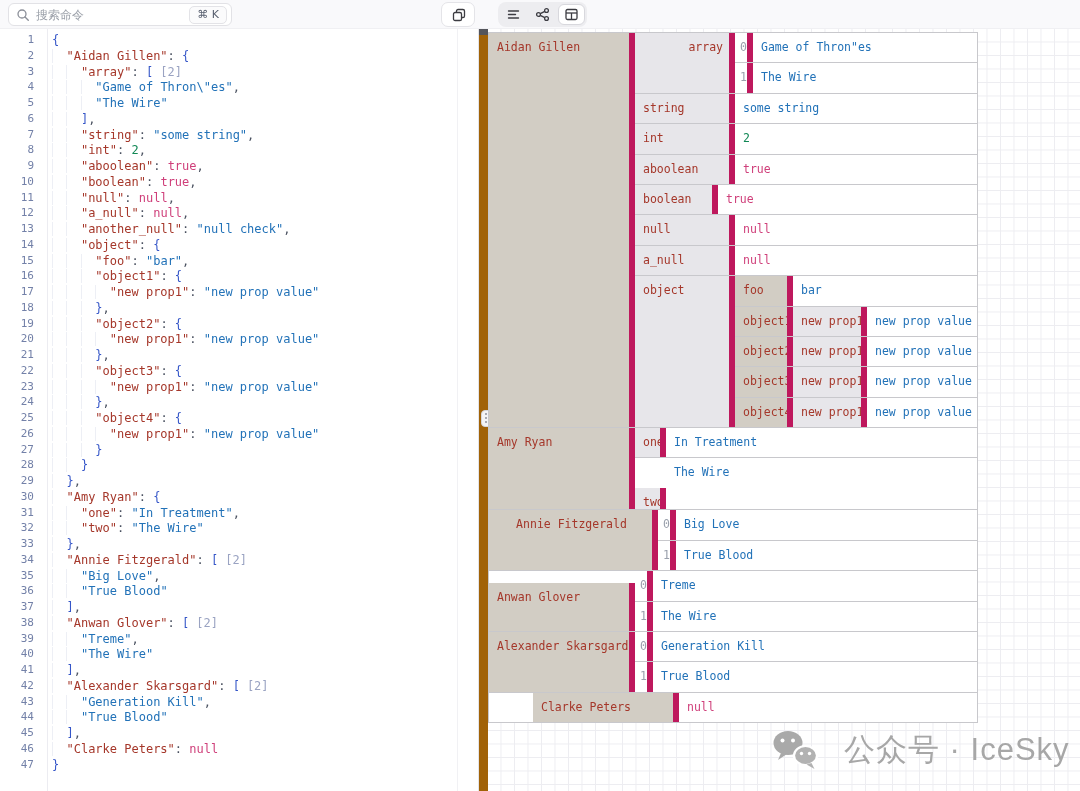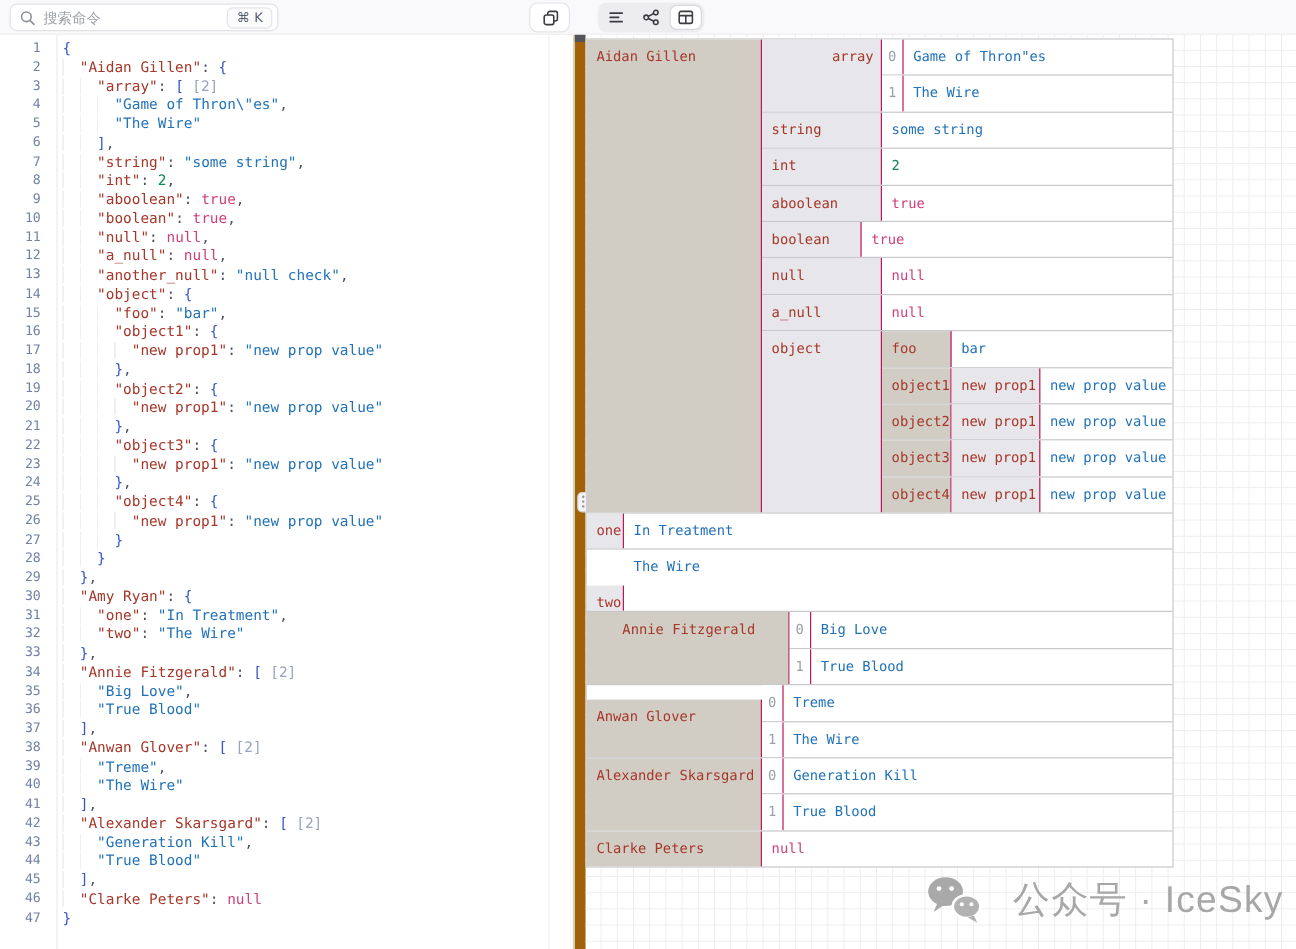--- a/index.html
+++ b/index.html
@@ -59,21 +59,21 @@
         background-image:linear-gradient(to right, #ededf1 1px, transparent 1px),
                          linear-gradient(to bottom, #ededf1 1px, transparent 1px);
         background-size:13.5px 13.5px; background-position:-1px -1px; overflow:hidden; }
   .json-table { position:absolute; left:0; top:3px; width:490px; border:1px solid #c8c8cc;
         background:#fff; }
   .vlist { display:flex; flex-direction:column; flex:1; min-width:0; }
   .hrow { display:flex; align-items:stretch; }
   .vlist > .hrow + .hrow { border-top:1px solid #c8c8cc; }
   .cell { font:11.5px "DejaVu Sans Mono", monospace; padding:7px 6px 0 8px; white-space:nowrap;
           overflow:hidden; }
-  .lab { flex:none; border-right:1px solid #be185d; }
+  .lab { flex:none; border-right:6px solid #be185d; }
   .lab.tan { background:var(--c-key_bg, #d2cdc4); color:var(--c-key, #a5372a); }
   .lab.gray { background:var(--c-prop_bg, #e7e6ea); color:var(--c-key, #a5372a); }
   .lab.idx { background:#fff; color:#9aa0ac; padding-left:5px; }
   .val { flex:1; height:29.4px; }
   .val.str { color:var(--c-string, #2272b8); }
   .val.num { color:var(--c-number, #118855); }
   .val.bool { color:var(--c-boolean, #cf3f7a); }
   .node-right { flex:1; display:flex; min-width:0; }
 
   
@@ -318,20 +318,21 @@
                           </div>
                         </div>
                       </div>
                     </div>
                   </div>
                 </div>
               </div>
             </div>
           </div>
           <div class="hrow">
+            <div class="cell lab tan" style="width: 146px;">Amy Ryan</div>
             <div class="node-right">
               <div class="vlist">
                 <div class="hrow">
                   <div class="cell lab gray" style="width: 31px;">one</div>
                   <div class="node-right">
                     <div class="cell val str">In Treatment</div>
                   </div>
                 </div>
                 <div class="hrow">
                   <div class="cell lab gray" style="width: 31px; margin-top: 30px;">two</div>
@@ -393,21 +394,21 @@
                 <div class="hrow">
                   <div class="cell lab idx" style="width: 18px;">1</div>
                   <div class="node-right">
                     <div class="cell val str">True Blood</div>
                   </div>
                 </div>
               </div>
             </div>
           </div>
           <div class="hrow">
-            <div class="cell lab tan" style="width: 146px;">Clarke Peters</div>
+            <div class="cell lab tan" style="width: 146px; margin-left: 44px;">Clarke Peters</div>
             <div class="node-right">
               <div class="cell val bool">null</div>
             </div>
           </div>
         </div>
       </div>
 
     <div class="watermark">
       <svg width="50" height="42" viewBox="0 0 50 42">
         <ellipse cx="17" cy="14" rx="14.5" ry="12" fill="#a9a9a9"></ellipse>

